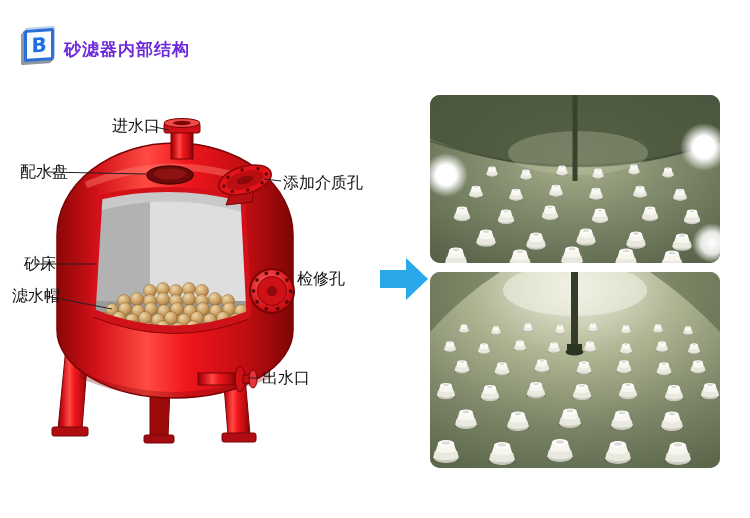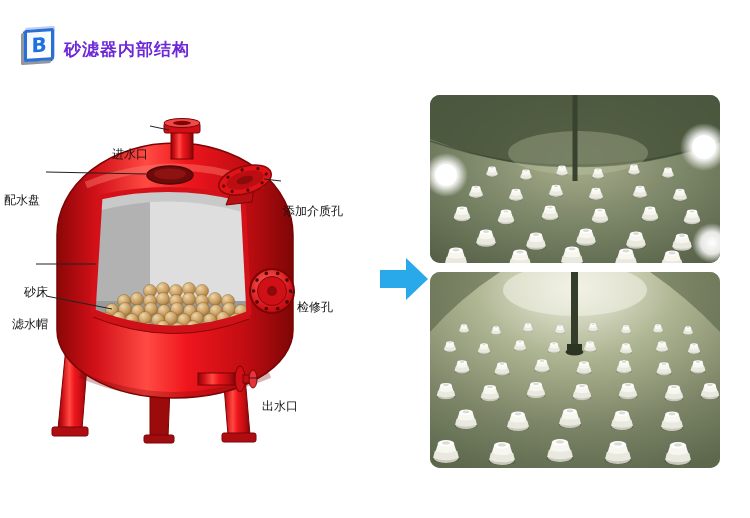--- a/index.html
+++ b/index.html
@@ -12,21 +12,21 @@
   .badge { position:absolute; left:24px; top:29px; width:30px; height:32px; }
   .badge-face { width:100%; height:100%; background:linear-gradient(135deg,#f2f7ff,#ffffff);
     border:3px solid #2a6fd6; border-radius:2px; display:flex; align-items:center; justify-content:center;
     font-size:20px; font-weight:bold; color:#1e6fe0; transform:skewY(-4deg);
     box-shadow:-3px 3px 0 #8f97a3, -1px 1px 0 #3a3f46, 1px -2px 0 #bcd0f0; }
   .title { position:absolute; left:64px; top:38px; font-size:17px; font-weight:bold; color:#6d28d9; letter-spacing:1px; }
 
   
   .diagram { position:absolute; left:0; top:85px; width:380px; height:420px; }
   .diagram svg.tank { position:absolute; left:0; top:0; }
-  .lbl { position:absolute; font-size:12px; line-height:14px; color:#111; white-space:nowrap;margin-top:28px; }
+  .lbl { position:absolute; font-size:16px; line-height:14px; color:#111; white-space:nowrap; }
 
   
   .arrow { position:absolute; left:380px; top:258px; width:48px; height:42px; }
 
   
   .photo { position:absolute; left:430px; width:290px; border-radius:10px; overflow:hidden; background:#7d8766; }
   .photo.top { top:95px; height:168px; }
   .photo.bottom { top:272px; height:196px; }
   .photo svg { display:block; }
 </style>
@@ -230,21 +230,21 @@
         <line x1="46" y1="87" x2="146" y2="89"></line>
         <line x1="281" y1="96" x2="264" y2="94"></line>
         <line x1="36" y1="179" x2="96" y2="179"></line>
         <line x1="46" y1="211" x2="112" y2="224"></line>
         <line x1="295" y1="208" x2="290" y2="207"></line>
         <line x1="258" y1="293" x2="249" y2="293"></line>
       </g>
     </svg>
 
     <span class="lbl" style="left:112px; top:34px">进水口</span>
-    <span class="lbl" style="left:4px;   top:80px">配水盘</span>
+    <span class="lbl" style="left:20px;   top:80px">配水盘</span>
     <span class="lbl" style="left:283px; top:91px">添加介质孔</span>
     <span class="lbl" style="left:24px;   top:172px">砂床</span>
     <span class="lbl" style="left:12px;   top:204px">滤水帽</span>
     <span class="lbl" style="left:297px; top:187px">检修孔</span>
     <span class="lbl" style="left:262px; top:286px">出水口</span>
   </div>
 
   <div class="arrow">
     <svg width="48" height="42" viewBox="0 0 48 42">
       <polygon points="0,12 26,12 26,0 48,21 26,42 26,30 0,30" fill="#29a9e9"></polygon>

